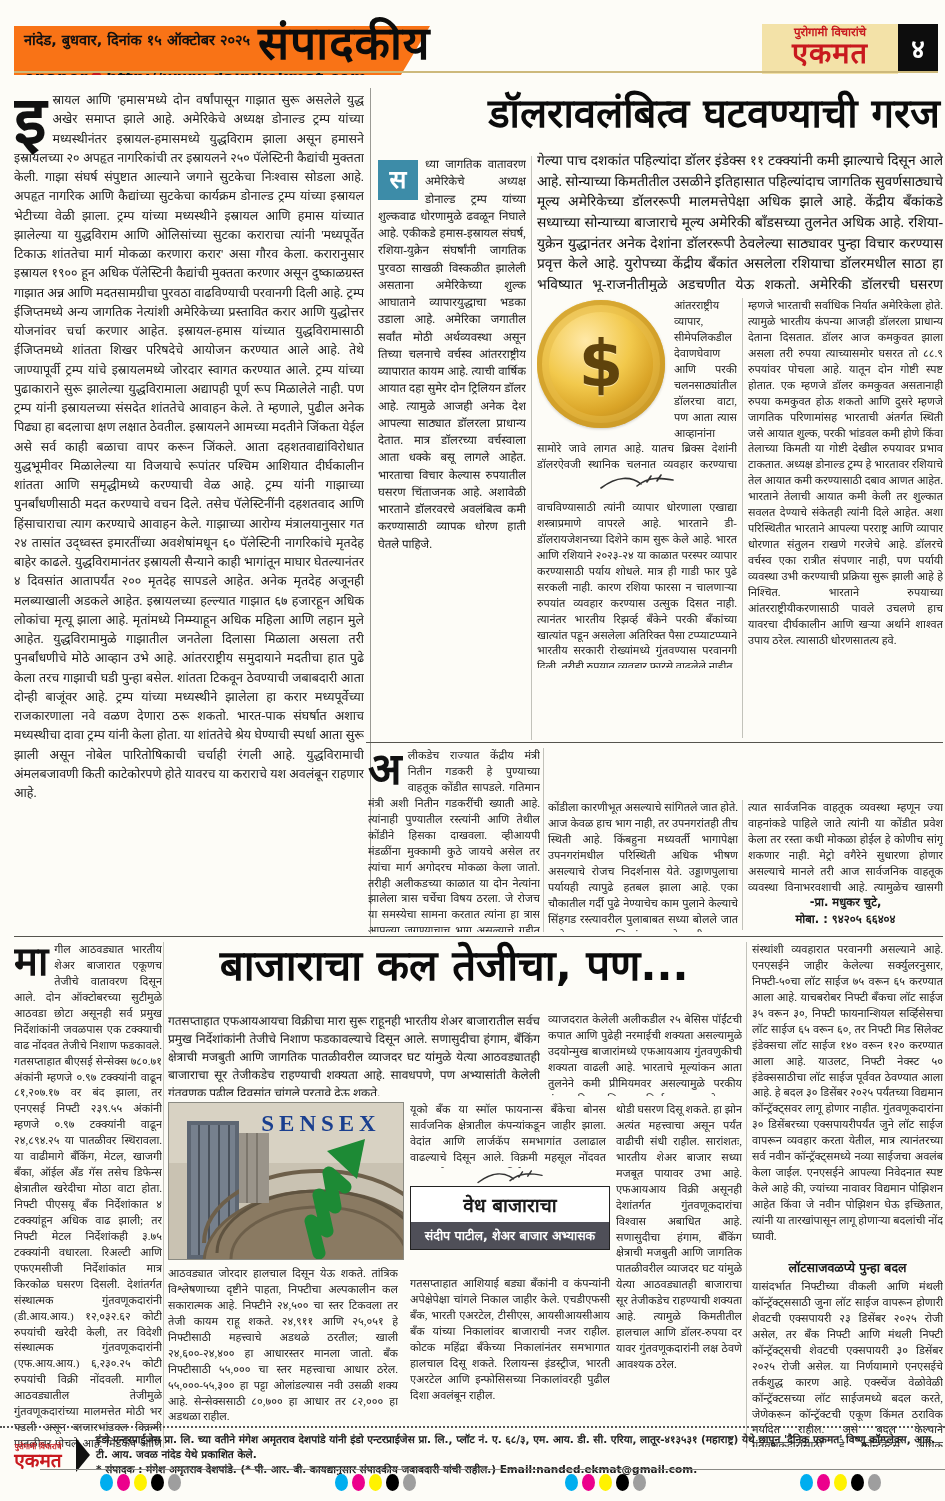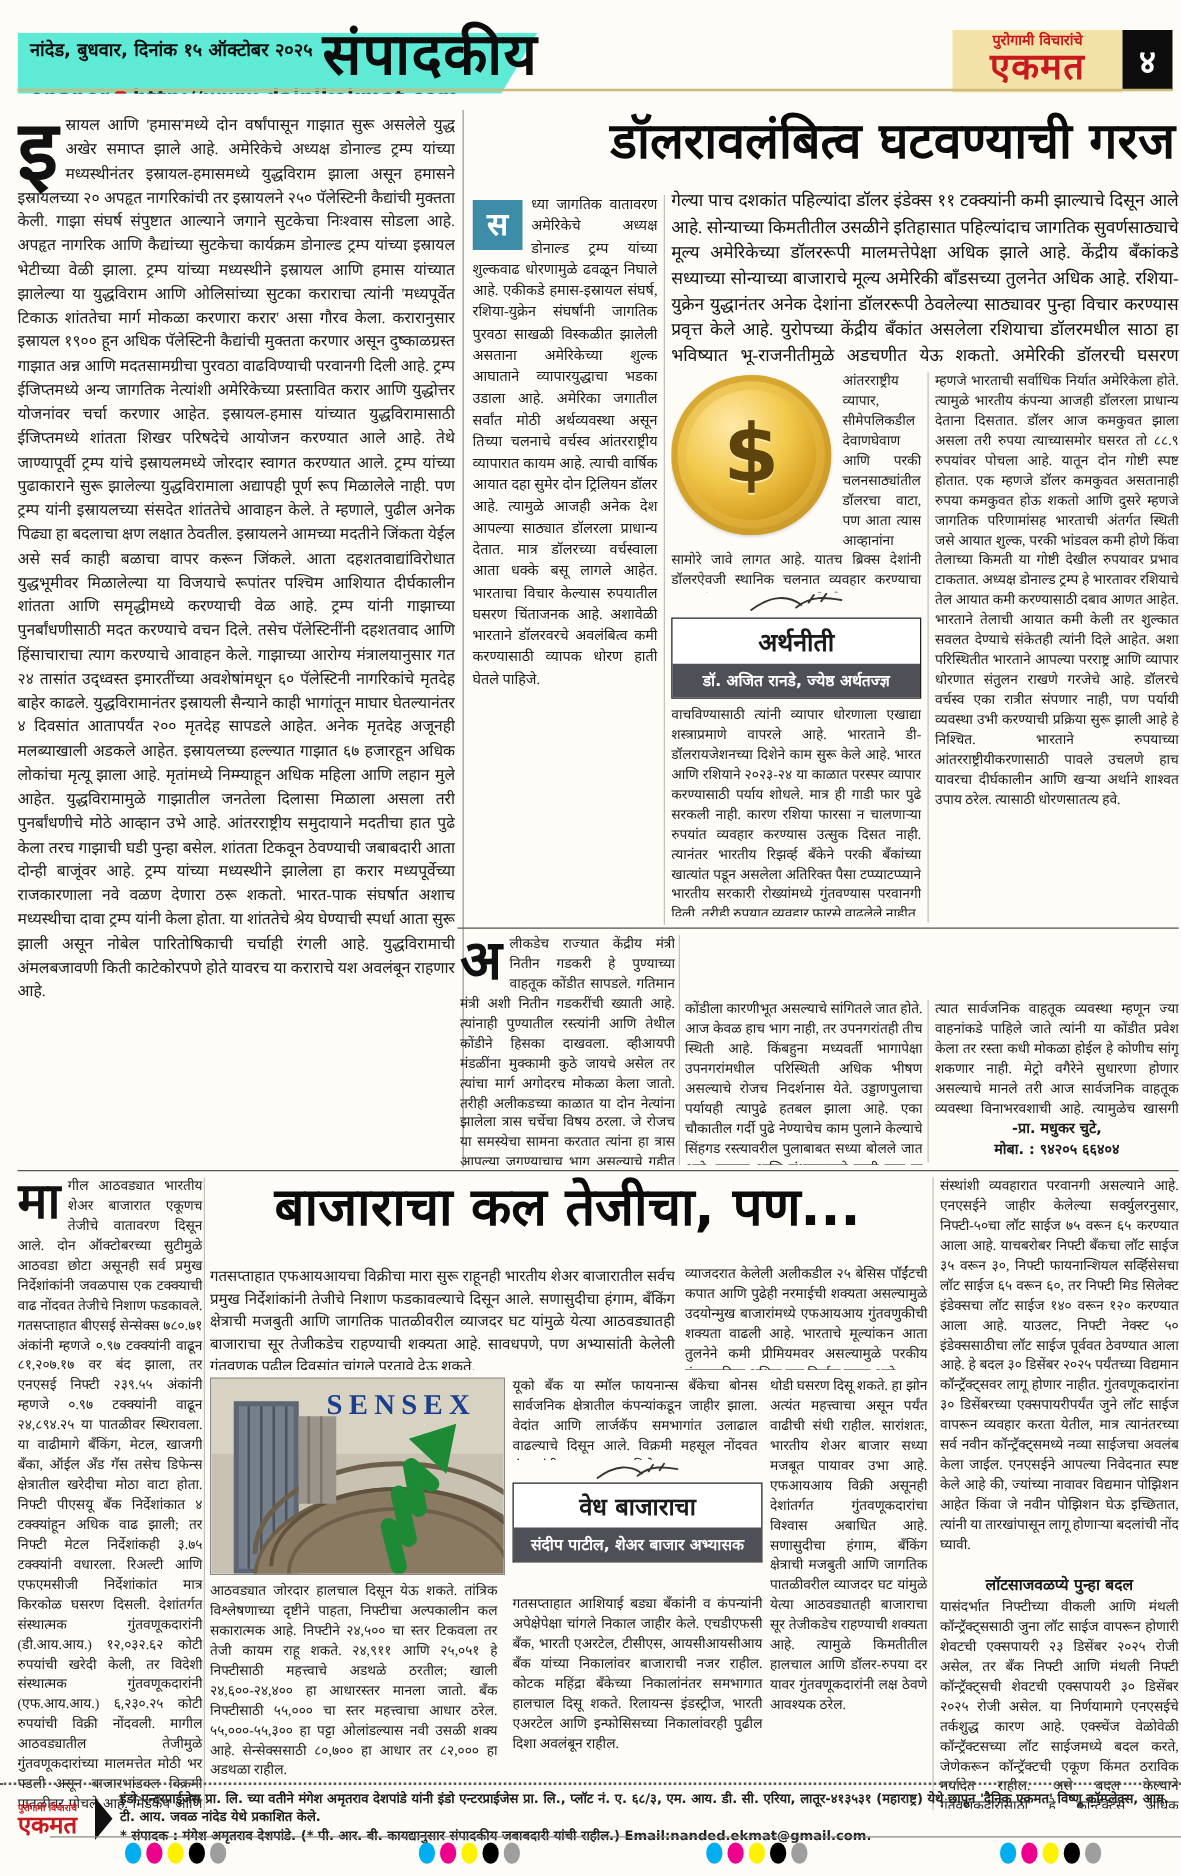--- a/index.html
+++ b/index.html
@@ -3,21 +3,21 @@
 <meta charset="utf-8">
 <style>
   html,body{margin:0;padding:0;background:#e8e8e4;}
   #page{position:relative;width:945px;height:1501px;background:#fdfcf7;margin:0 auto;overflow:hidden;
         font-family:"Liberation Serif",serif;color:#1b1b1b;}
   .abs{position:absolute;}
   .jtext{text-align:justify;overflow:hidden;}
   .rule-v{position:absolute;width:1px;background:#9a9a94;}
   .rule-h{position:absolute;height:1px;background:#55544e;}
   
-  .band{background:#5eead4;clip-path:polygon(0 0,100% 0,93% 100%,0 100%);padding:3px 14px 0 10px;}
+  .band{background:#f97316;clip-path:polygon(0 0,100% 0,93% 100%,0 100%);padding:3px 14px 0 10px;}
   .date-line{font-family:"DejaVu Sans",sans-serif;font-weight:700;font-size:14.5px;color:#111;white-space:nowrap;}
   .epaper-line{font-family:"DejaVu Sans",sans-serif;font-weight:700;font-size:16px;color:#111;display:flex;align-items:center;gap:4px;margin-top:19px;}
   .epaper-dot{width:11px;height:11px;border-radius:50%;background:#c8191e;display:inline-block;position:relative;}
   .epaper-dot:after{content:"";position:absolute;left:3px;top:3px;width:5px;height:5px;border-radius:50%;border:1.5px solid #fff;border-right-color:transparent;}
   .section-title{font-family:"DejaVu Sans",sans-serif;font-weight:900;font-size:46px;line-height:1;color:#0c0c0c;letter-spacing:1px;}
   .mast-box{background:#f3e2a8;text-align:center;padding-top:2px;}
   .mast-tagline{font-family:"DejaVu Sans",sans-serif;font-weight:700;font-size:11.5px;color:#c8191e;line-height:1.1;}
   .mast-name{font-family:"DejaVu Sans",sans-serif;font-weight:900;font-size:29px;color:#c8191e;line-height:1;letter-spacing:1px;}
   .pageno{background:#0d0d0d;color:#fff;font-family:"DejaVu Sans",sans-serif;font-weight:700;font-size:26px;display:flex;align-items:center;justify-content:center;}
   
@@ -87,24 +87,20 @@
     <div class="jtext body-sm" style="height:176px;">
       <div class="coin">
           <span>$</span>
         </div>
       <span>आंतरराष्ट्रीय व्यापार, सीमेपलिकडील देवाणघेवाण आणि परकी चलनसाठ्यांतील डॉलरचा वाटा, पण आता त्यास आव्हानांना सामोरे जावे लागत आहे. यातच ब्रिक्स देशांनी डॉलरऐवजी स्थानिक चलनात व्यवहार करण्याचा मुद्दा मांडला असता ट्रम्प यांनी थेट आयात शुल्क लावण्याची धमकी दिली. डॉलरची पत</span>
     </div>
     <div style="position:relative;height:20px;">
       <svg class="flourish" style="left:60px;top:0;" width="80" height="18" viewBox="0 0 80 18">
         <path d="M4 14 C 20 2, 34 2, 44 10 M 40 12 C 52 2, 64 4, 76 6 M 50 8 l 4 -6 M 60 7 l 4 -6" stroke="#333" stroke-width="1.6" fill="none" stroke-linecap="round"></path>
       </svg>
-    </div>
-    <div class="infobox">
-      <div class="ib-title">अर्थनीती</div>
-      <div class="ib-bar">डॉ. अजित रानडे, ज्येष्ठ अर्थतज्ज्ञ</div>
     </div>
     <div class="jtext body-sm" style="height:168px;margin-top:6px;">वाचविण्यासाठी त्यांनी व्यापार धोरणाला एखाद्या शस्त्राप्रमाणे वापरले आहे. भारताने डी-डॉलरायजेशनच्या दिशेने काम सुरू केले आहे. भारत आणि रशियाने २०२३-२४ या काळात परस्पर व्यापार करण्यासाठी पर्याय शोधले. मात्र ही गाडी फार पुढे सरकली नाही. कारण रशिया फारसा न चालणाऱ्या रुपयांत व्यवहार करण्यास उत्सुक दिसत नाही. त्यानंतर भारतीय रिझर्व्ह बँकेने परकी बँकांच्या खात्यांत पडून असलेला अतिरिक्त पैसा टप्प्याटप्प्याने भारतीय सरकारी रोख्यांमध्ये गुंतवण्यास परवानगी दिली, तरीही रुपयात व्यवहार फारसे वाढलेले नाहीत.</div>
   </div>
   <div class="rule-v" style="left:742px;top:298px;height:440px;background:#c2c2ba;"></div>
   <div class="abs jtext body-sm" style="left:748px;top:298px;width:195px;height:440px;">म्हणजे भारताची सर्वाधिक निर्यात अमेरिकेला होते. त्यामुळे भारतीय कंपन्या आजही डॉलरला प्राधान्य देताना दिसतात. डॉलर आज कमकुवत झाला असला तरी रुपया त्याच्यासमोर घसरत तो ८८.९ रुपयांवर पोचला आहे. यातून दोन गोष्टी स्पष्ट होतात. एक म्हणजे डॉलर कमकुवत असतानाही रुपया कमकुवत होऊ शकतो आणि दुसरे म्हणजे जागतिक परिणामांसह भारताची अंतर्गत स्थिती जसे आयात शुल्क, परकी भांडवल कमी होणे किंवा तेलाच्या किमती या गोष्टी देखील रुपयावर प्रभाव टाकतात. अध्यक्ष डोनाल्ड ट्रम्प हे भारतावर रशियाचे तेल आयात कमी करण्यासाठी दबाव आणत आहेत. भारताने तेलाची आयात कमी केली तर शुल्कात सवलत देण्याचे संकेतही त्यांनी दिले आहेत. अशा परिस्थितीत भारताने आपल्या परराष्ट्र आणि व्यापार धोरणात संतुलन राखणे गरजेचे आहे. डॉलरचे वर्चस्व एका रात्रीत संपणार नाही, पण पर्यायी व्यवस्था उभी करण्याची प्रक्रिया सुरू झाली आहे हे निश्चित. भारताने रुपयाच्या आंतरराष्ट्रीयीकरणासाठी पावले उचलणे हाच यावरचा दीर्घकालीन आणि खऱ्या अर्थाने शाश्वत उपाय ठरेल. त्यासाठी धोरणसातत्य हवे.</div>
 
   <div class="rule-h" style="left:366px;top:742px;width:577px;"></div>
   <div class="abs jtext body-sm" style="left:368px;top:748px;width:172px;height:184px;">
     <span class="dropcap-plain" style="font-size:44px;">अ</span><span>लीकडेच राज्यात केंद्रीय मंत्री नितीन गडकरी हे पुण्याच्या वाहतूक कोंडीत सापडले. गतिमान मंत्री अशी नितीन गडकरींची ख्याती आहे. त्यांनाही पुण्यातील रस्त्यांनी आणि तेथील कोंडीने हिसका दाखवला. व्हीआयपी मंडळींना मुक्कामी कुठे जायचे असेल तर त्यांचा मार्ग अगोदरच मोकळा केला जातो. तरीही अलीकडच्या काळात या दोन नेत्यांना झालेला त्रास चर्चेचा विषय ठरला. जे रोजच या समस्येचा सामना करतात त्यांना हा त्रास आपल्या जगण्याचाच भाग असल्याचे गृहीत धरून आता जगू लागले आहेत. यातून सुटका होणारच नाही, असे आता त्यांनी स्वीकारून टाकले आहे का, तसे जर नसेल तर पुण्यातील भयंकर वाहतुकीचा प्रश्न कसा सुटणार आहे आणि तो सोडवणारा कधी जन्माला येणार आहे याची आता वाटच पाहावी लागणार असल्याचे दिसते.</span>
   </div>

